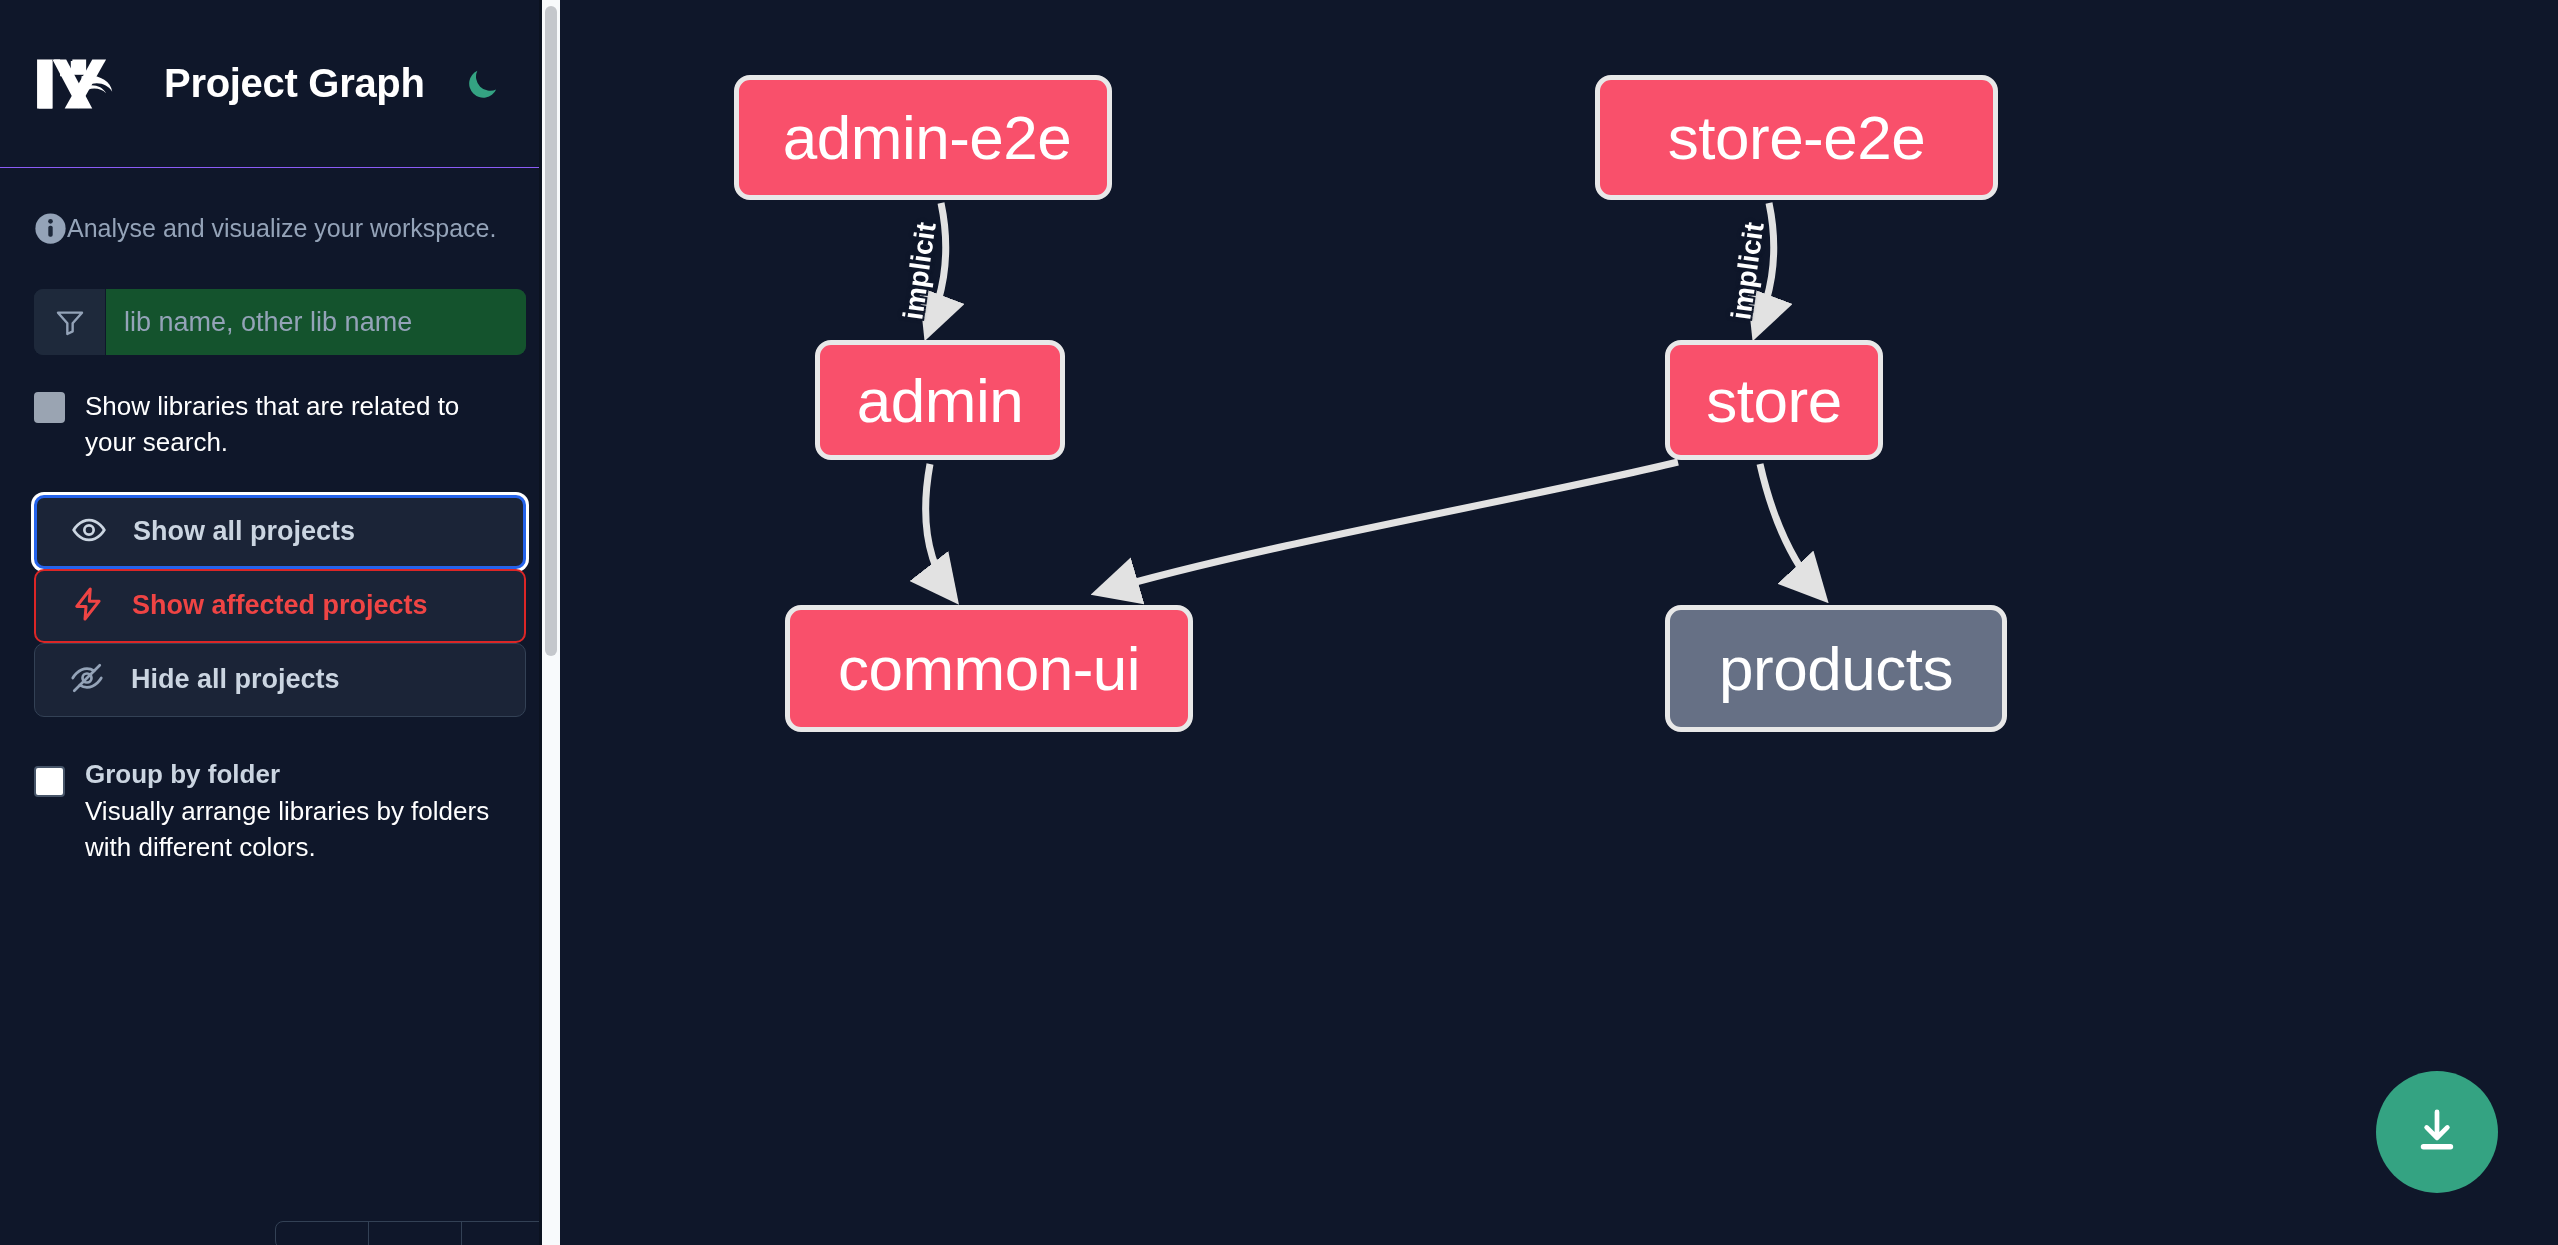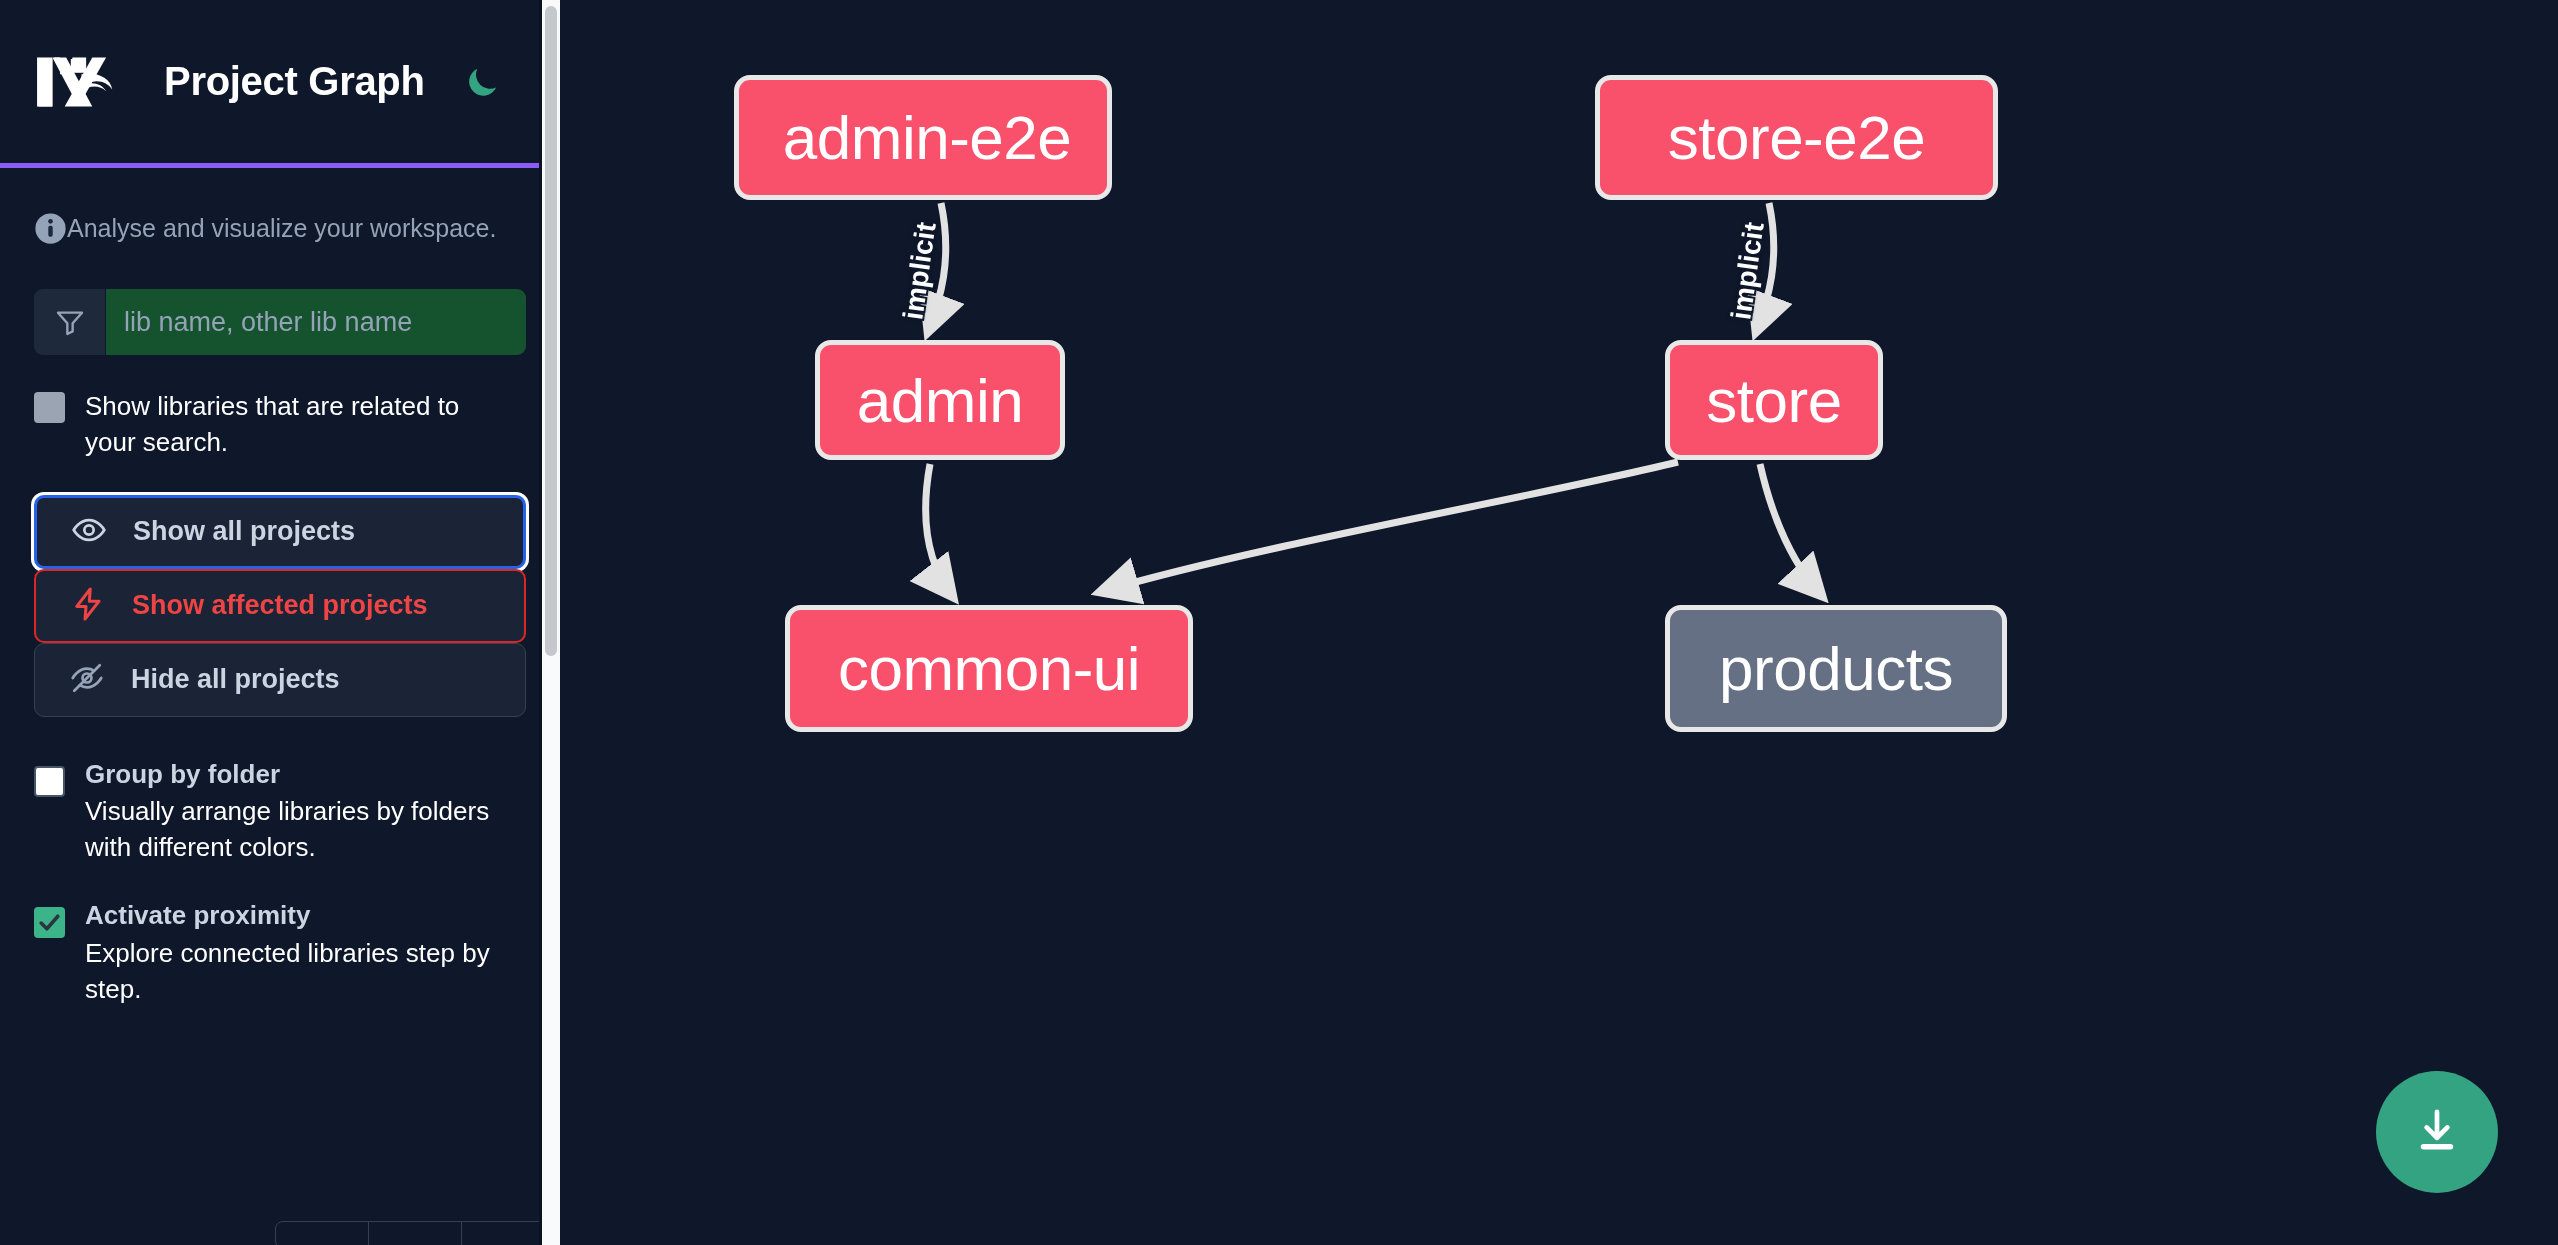--- a/index.html
+++ b/index.html
@@ -16,21 +16,21 @@
     position: relative;
     width: 560px; height: 1245px;
     background: #0f172a;
     flex: 0 0 560px;
     overflow: hidden;
   }
   .sidebar-header {
     height: 168px;
     display: flex; align-items: center;
     padding: 0 34px;
-    border-bottom: 5px solid #8b5cf6;
+    border-bottom: 1px solid #8b5cf6;
   }
   .nx-logo { width: 92px; height: 62px; flex: 0 0 92px; }
   .app-title {
     color: #ffffff;
     font-size: 40px; font-weight: 700;
     letter-spacing: -0.3px;
     margin-left: 38px;
     white-space: nowrap;
   }
   .theme-toggle {
@@ -273,31 +273,20 @@
     </div>
 
     <div class="check-block" style="padding-top:42px">
       <span class="cb white"></span>
       <span class="check-text">
         <span class="check-title">Group by folder</span>
         <span class="check-desc">Visually arrange libraries by folders with different colors.</span>
       </span>
     </div>
 
-    <div class="check-block" style="padding-top:34px">
-      <span class="cb green">
-        <svg viewBox="0 0 24 24" width="25" height="25">
-          <path d="M4 12.5 9.5 18 20 6" fill="none" stroke="#2c3440" stroke-width="3.4" stroke-linecap="round" stroke-linejoin="round"></path>
-        </svg>
-      </span>
-      <span class="check-text">
-        <span class="check-title">Activate proximity</span>
-        <span class="check-desc">Explore connected libraries step by step.</span>
-      </span>
-    </div>
 
     <div class="bottom-peek">
       <span></span>
       <span></span>
       <span></span>
     </div>
 
     <div class="sidebar-edge"></div>
     <div class="sb-track">
       <div class="sb-thumb"></div>

